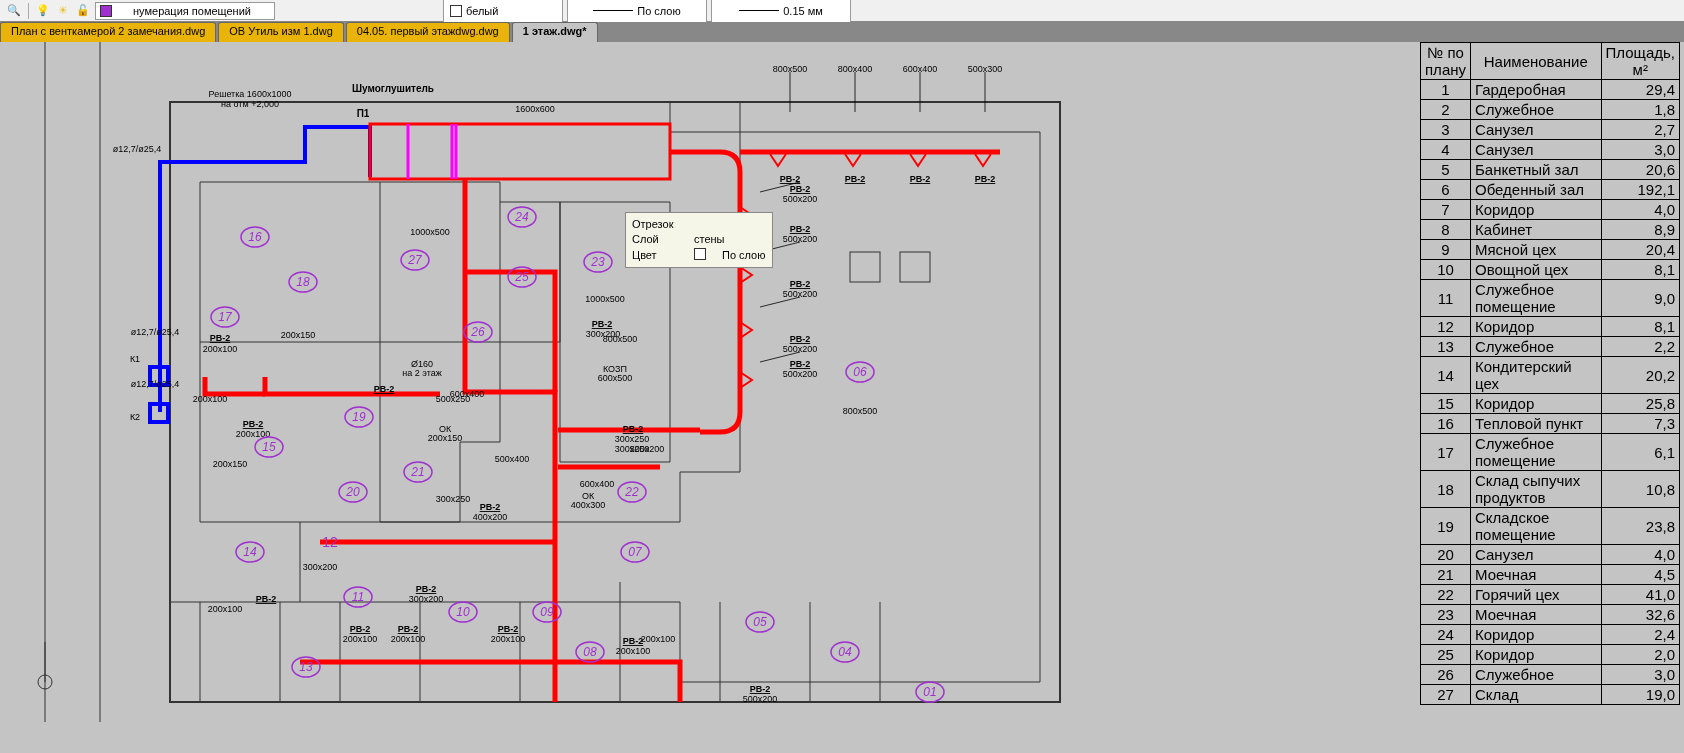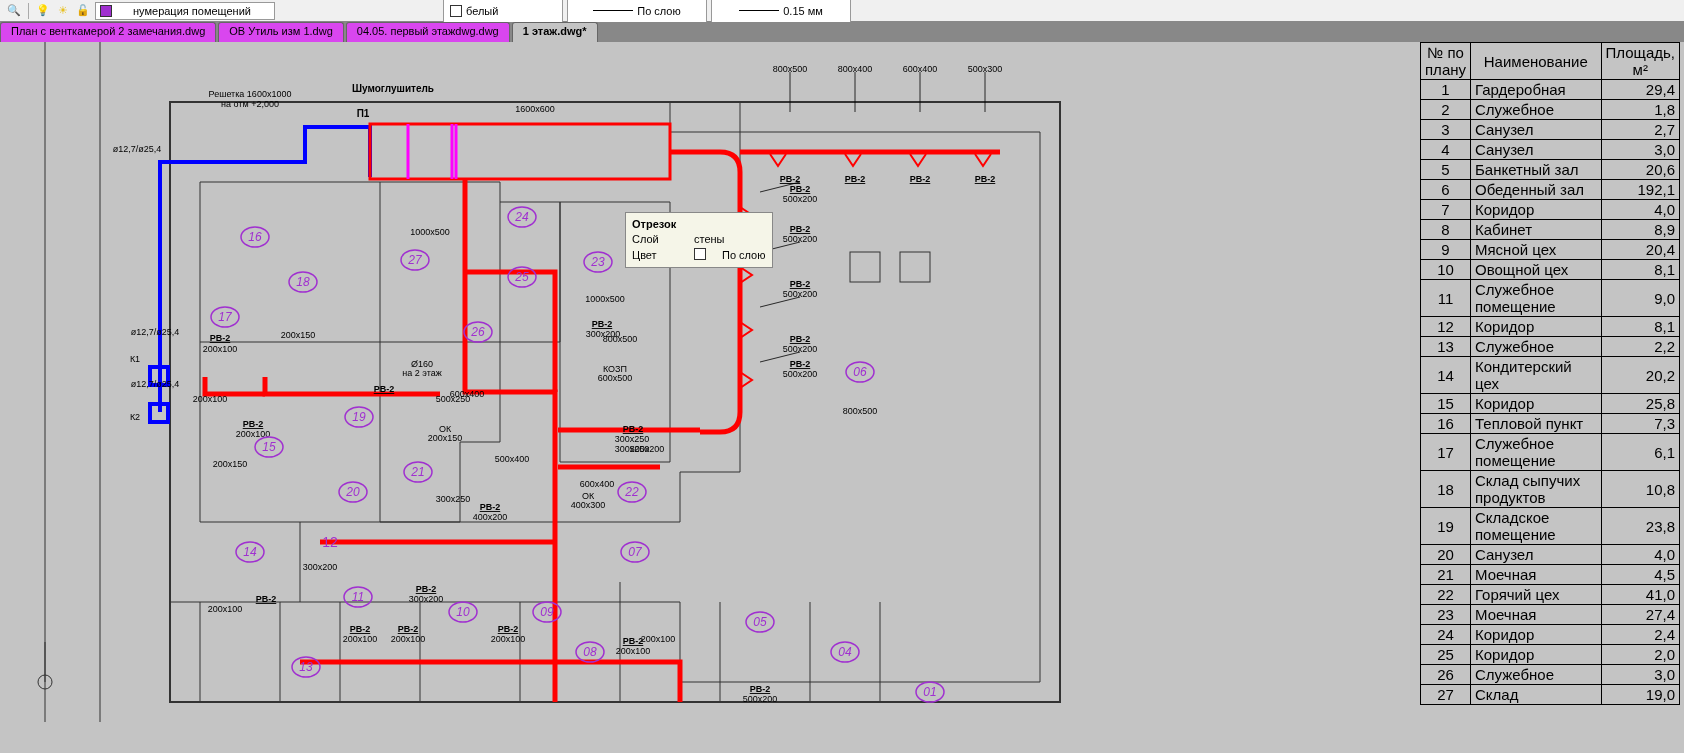--- a/index.html
+++ b/index.html
@@ -4,21 +4,21 @@
 <style>
 *{box-sizing:border-box;margin:0;padding:0;font-family:Arial,sans-serif}
 body{background:#b0b0b0;width:1684px;height:753px;overflow:hidden;position:relative}
 .toolbar{position:absolute;top:0;left:0;right:0;height:22px;background:#f0f0f0;border-bottom:1px solid #888;display:flex;align-items:center;gap:4px;padding:0 6px;font-size:11px}
 .tb-icon{width:16px;height:16px;display:inline-flex;align-items:center;justify-content:center}
 .tb-sep{width:1px;height:16px;background:#aaa;margin:0 2px}
 .layer-ctrl{display:flex;align-items:center;gap:21px;border:1px solid #999;padding:1px 4px;background:#fff;height:18px;min-width:180px}
 .color-swatch{width:12px;height:12px;border:1px solid #333}
 .dropdown{border:1px solid #999;background:#fff;height:18px;padding:18px 6px;min-width:120px;display:flex;align-items:center;gap:4px}
 .tabs{position:absolute;top:22px;left:0;right:0;height:20px;background:#888;display:flex;font-size:11px}
-.tab{border:1px solid #666;border-bottom:none;background:#d946ef;padding:2px 10px;color:#000;margin-right:2px;border-radius:3px 3px 0 0;cursor:pointer}
+.tab{border:1px solid #666;border-bottom:none;background:#eab308;padding:2px 10px;color:#000;margin-right:2px;border-radius:3px 3px 0 0;cursor:pointer}
 .tab.active{background:#c4c4c4;font-weight:bold}
 .canvas{position:absolute;top:42px;left:0;right:0;bottom:0;background:#c4c4c4}
 .drawing{position:absolute;top:0;left:0;width:100%;height:100%}
 .tooltip{position:absolute;background:#f5f5e8;border:1px solid #888;padding:4px 6px;font-size:11px;top:170px;left:625px;line-height:1.4}
 .tooltip-row{display:flex;gap:16px}
 .tooltip-label{min-width:46px}
 .room-table{position:absolute;top:0;right:4px;width:260px;font-size:15px;border-collapse:collapse;background:#c4c4c4}
 .room-table th,.room-table td{border:1px solid #000;padding:1px 4px;text-align:left}
 .room-table th{font-weight:normal;text-align:center}
 .room-table td:first-child{text-align:center;width:30px}
@@ -327,21 +327,21 @@
           <text x="478" y="290" class="room-num">26</text>
         </g>
         <g>
           <ellipse cx="415" cy="218" rx="14" ry="10" class="room-circle"></ellipse>
           <text x="415" y="218" class="room-num">27</text>
         </g>
       </g>
 </svg>
 
 <div class="tooltip">
-  <div style="font-weight:bold">Отрезок</div>
+  <div style="font-weight:normal">Отрезок</div>
   <div class="tooltip-row">
         <span class="tooltip-label">Слой</span>
         <span>стены</span>
       </div>
   <div class="tooltip-row">
         <span class="tooltip-label">Цвет</span>
         <span class="color-swatch" style="background:#fff;vertical-align:middle"></span> 
         <span>По слою</span>
       </div>
 </div>
@@ -461,21 +461,21 @@
           <td>4,5</td>
         </tr>
         <tr>
           <td>22</td>
           <td>Горячий цех</td>
           <td>41,0</td>
         </tr>
         <tr>
           <td>23</td>
           <td>Моечная</td>
-          <td>27,4</td>
+          <td>32,6</td>
         </tr>
         <tr>
           <td>24</td>
           <td>Коридор</td>
           <td>2,4</td>
         </tr>
         <tr>
           <td>25</td>
           <td>Коридор</td>
           <td>2,0</td>

